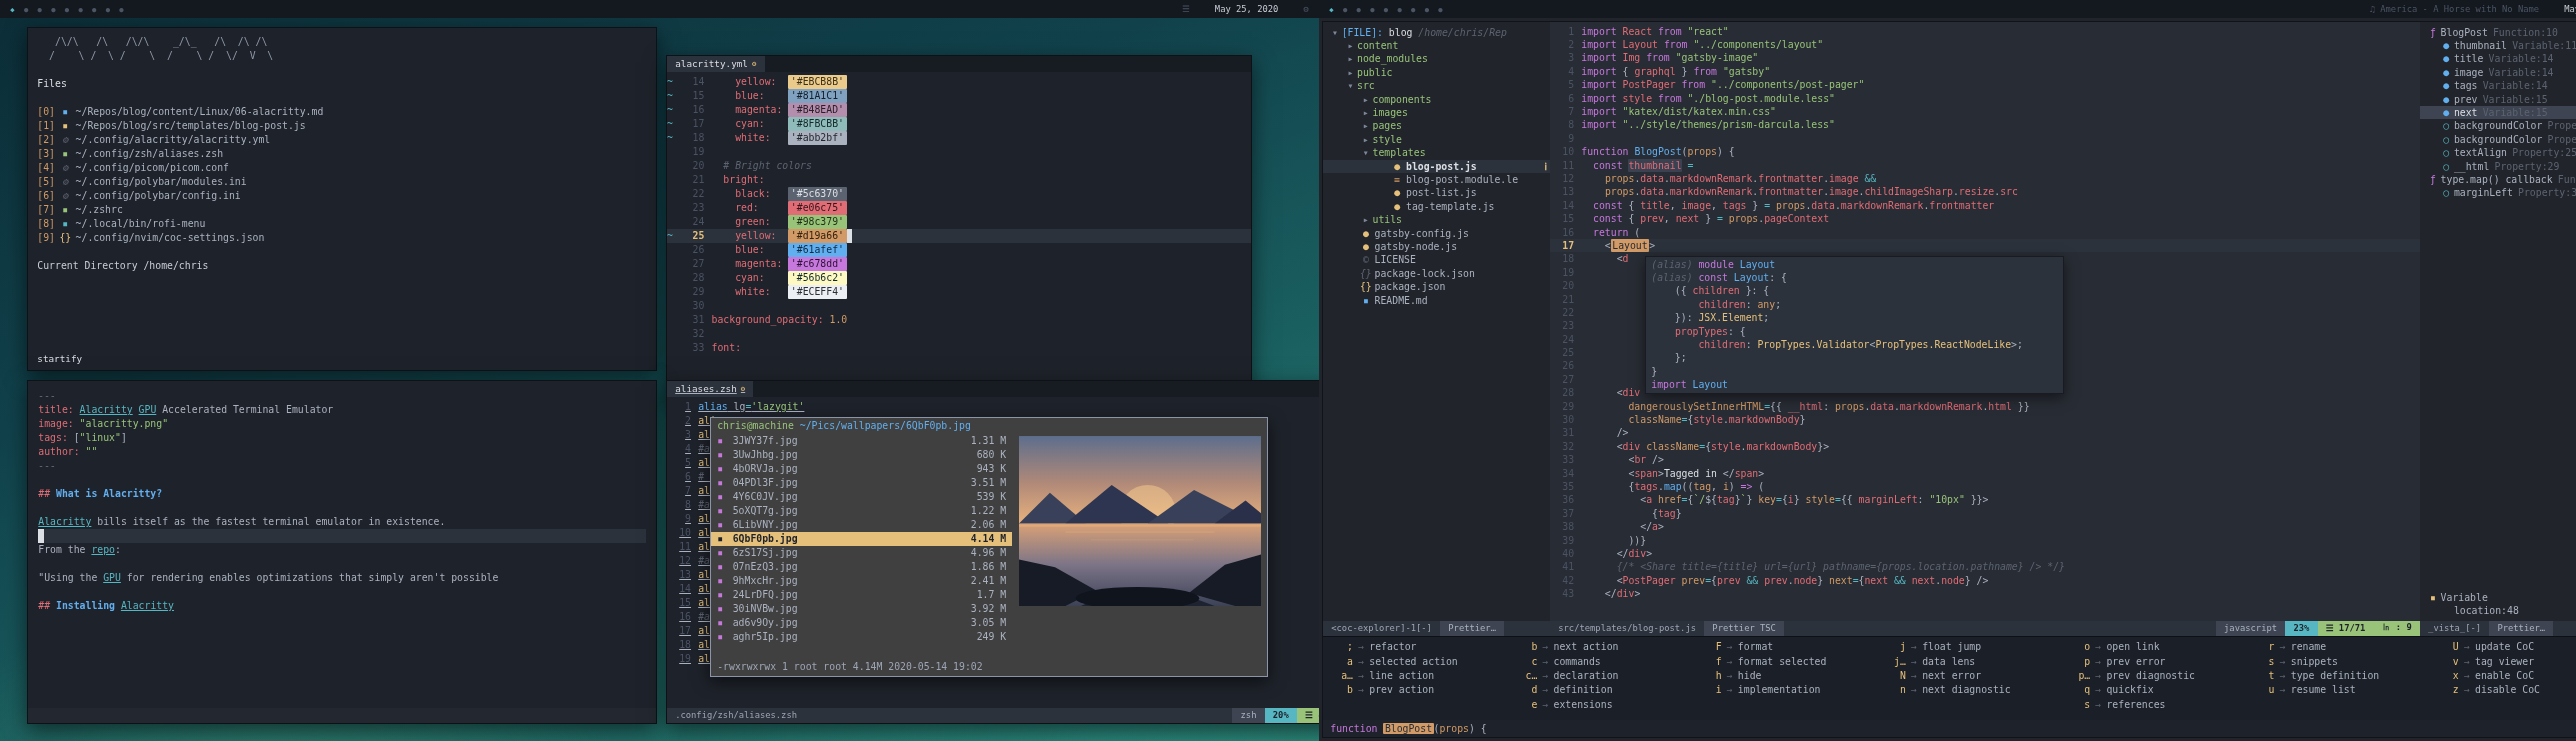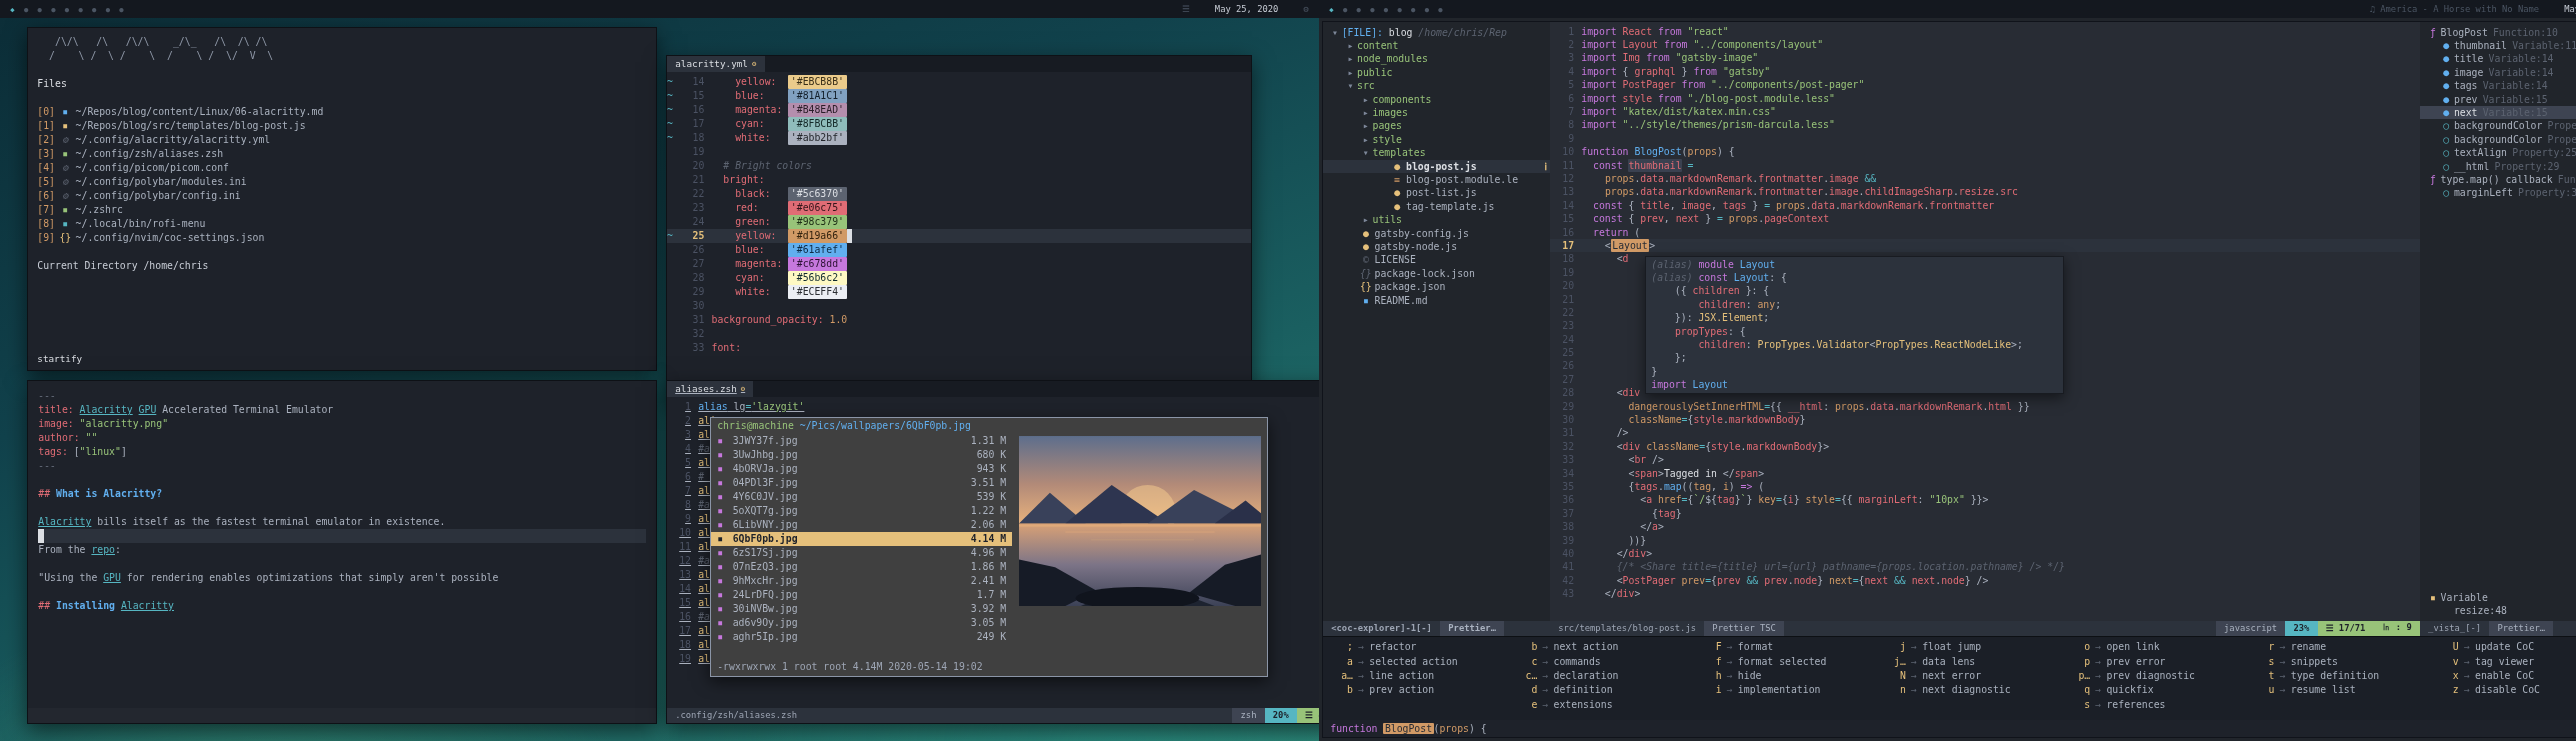--- a/index.html
+++ b/index.html
@@ -83,21 +83,21 @@
   .prow{height:13.4px;white-space:pre;}
   .outline{width:214px;flex:0 0 auto;background:#21252b;padding:4.1px 0;font-size:9.8px;line-height:13.4px;overflow:hidden;position:relative;}
   .orow{display:flex;height:13.4px;align-items:center;white-space:pre;overflow:hidden;}
   .orow .oicon{width:15.5px;text-align:center;flex:0 0 auto;}
   .orow.sel{background:#3e4452;color:#dcdfe4;}
   .okind{color:#5c6370;margin-left:5.2px;}
   .obottom{position:absolute;bottom:3.1px;left:0;right:0;}
   
   .statusrow{height:15.5px;display:flex;flex:0 0 auto;}
   .statusrow .sl{position:static;height:15.5px;}
-  .sl.slx{width:227px;flex:0 0 auto;font-weight:bold;}
+  .sl.slx{width:227px;flex:0 0 auto;}
   .sl.slm{flex:1;}
   .sl.slv{width:214px;flex:0 0 auto;}
   .whichkey{height:77px;flex:0 0 auto;background:#1b1f27;border-top:1px solid #0d1014;display:flex;padding:3.1px 12.4px;gap:4.1px;font-size:9.8px;line-height:14.4px;}
   .wk-col{flex:1;min-width:0;}
   .wk-item{display:flex;white-space:pre;height:14.4px;align-items:center;overflow:hidden;}
   .wk-key{color:#e5c07b;min-width:17.5px;text-align:right;}
   .wk-arrow{color:#5c6370;margin:0 5.2px;}
   .wk-label{color:#aab2bf;}
   .echoline{height:16.5px;flex:0 0 auto;background:#1e222a;display:flex;align-items:center;padding:0 7.2px;font-size:9.8px;white-space:pre;}
 </style>
@@ -178,22 +178,22 @@
         <span class="ch green">☰ 25/88</span>
         <span class="ch green">㏑ : 21</span>
       </div>
   </div>
 
   <div class="term" style="left:27px;top:380px;width:630px;height:344px;">
     <div id="md-lines" style="padding:8.2px 10.3px;">
         <div class="trow"><span class="c">---</span></div>
         <div class="trow"><span class="v">title: </span><span class="u">Alacritty</span><span class="p"> </span><span class="u">GPU</span><span class="p"> Accelerated Terminal Emulator</span></div>
         <div class="trow"><span class="v">image: </span><span class="s">"alacritty.png"</span></div>
+        <div class="trow"><span class="v">tags: </span><span class="p">[</span><span class="s">"linux"</span><span class="p">]</span></div>
         <div class="trow"><span class="v">author: </span><span class="s">""</span></div>
-        <div class="trow"><span class="v">tags: </span><span class="p">[</span><span class="s">"linux"</span><span class="p">]</span></div>
         <div class="trow"><span class="c">---</span></div>
         <div class="trow"></div>
         <div class="trow"><span class="v">## </span><span class="hd">What is Alacritty?</span></div>
         <div class="trow"></div>
         <div class="trow"><span class="u">Alacritty</span><span class="p"> bills itself as the fastest terminal emulator in existence.</span></div>
         <div class="trow cursorline"><span class="cursorblock"> </span></div>
         <div class="trow"><span class="p">From the </span><span class="u">repo</span><span class="p">:</span></div>
         <div class="trow"></div>
         <div class="trow"><span class="p">"Using the </span><span class="u">GPU</span><span class="p"> for rendering enables optimizations that simply aren't possible</span></div>
         <div class="trow"></div>
@@ -401,21 +401,21 @@
             <div class="orow sel" style="padding-left: 18.5px;"><span class="oicon f">●</span><span>next</span><span class="okind">Variable:15</span></div>
             <div class="orow" style="padding-left: 18.5px;"><span class="oicon o">○</span><span>backgroundColor</span><span class="okind">Property</span></div>
             <div class="orow" style="padding-left: 18.5px;"><span class="oicon o">○</span><span>backgroundColor</span><span class="okind">Property</span></div>
             <div class="orow" style="padding-left: 18.5px;"><span class="oicon o">○</span><span>textAlign</span><span class="okind">Property:25</span></div>
             <div class="orow" style="padding-left: 18.5px;"><span class="oicon o">○</span><span>__html</span><span class="okind">Property:29</span></div>
             <div class="orow" style="padding-left: 5.2px;"><span class="oicon k">ƒ</span><span>type.map() callback</span><span class="okind">Function:35</span></div>
             <div class="orow" style="padding-left: 18.5px;"><span class="oicon o">○</span><span>marginLeft</span><span class="okind">Property:36</span></div>
           </div>
         <div class="obottom" id="outline-bottom">
             <div class="orow" style="padding-left: 5.2px;"><span class="oicon t">▪</span><span>Variable</span></div>
-            <div class="orow" style="padding-left: 18.5px;"><span class="oicon c"></span><span>resize:48</span></div>
+            <div class="orow" style="padding-left: 18.5px;"><span class="oicon c"></span><span>location:48</span></div>
           </div>
       </div>
     </div>
 
     <div class="statusrow">
       <div class="sl slx" id="sl-exp">
           <span class="ch ">&lt;coc-explorer]-1[-]</span>
           <span class="ch dim">Prettier…</span>
           <span class="grow"></span>
         </div>

